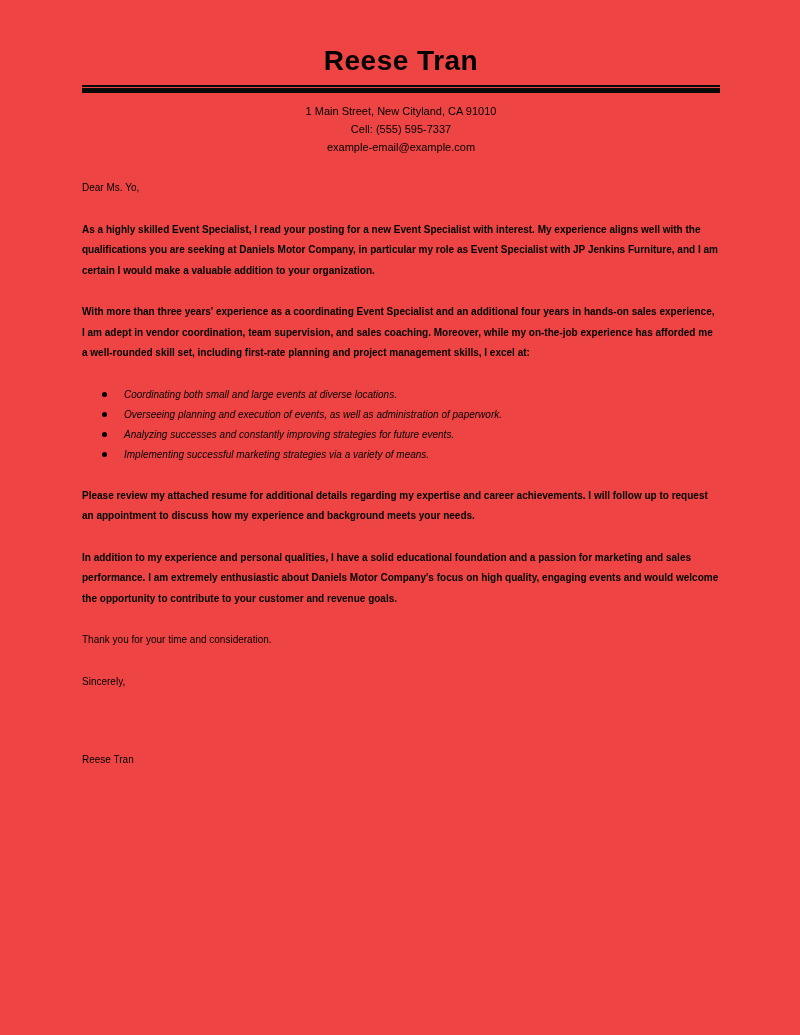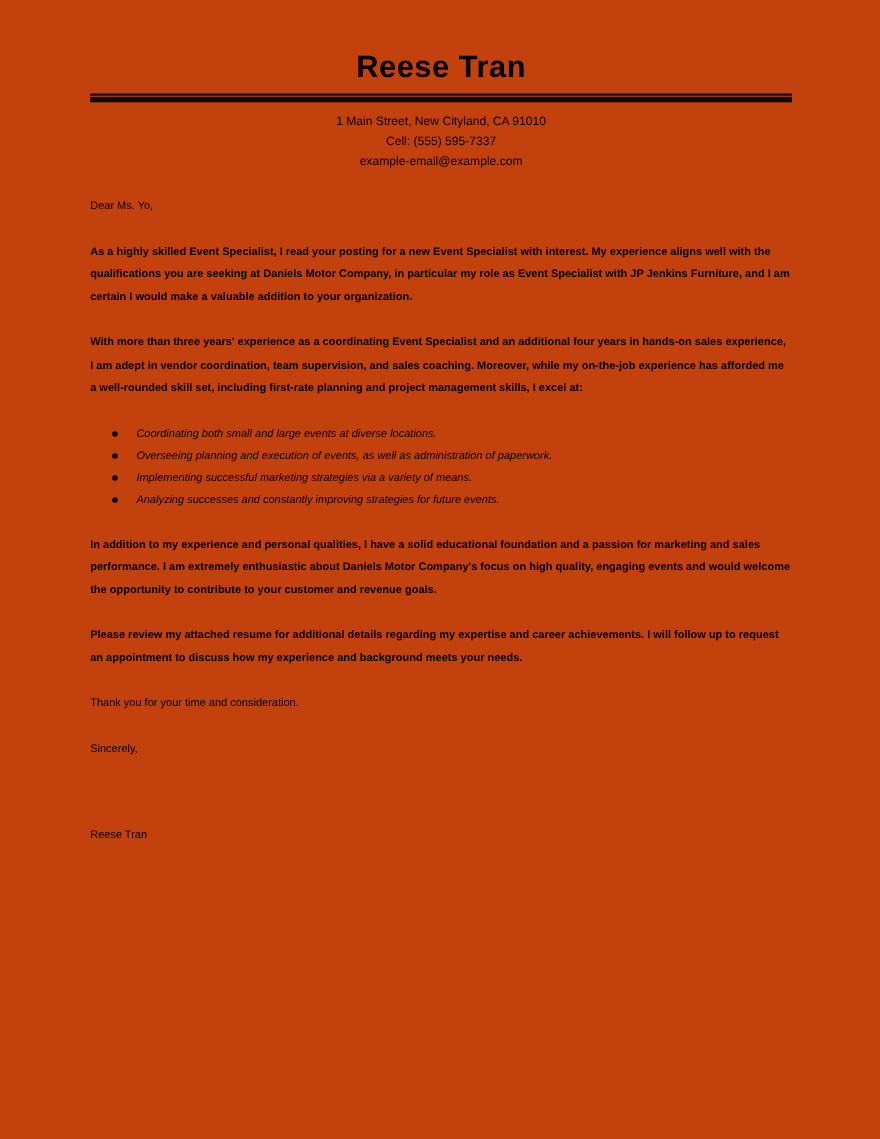--- a/index.html
+++ b/index.html
@@ -8,21 +8,21 @@
     width: 800px;
     height: 1035px;
     font-family: "Liberation Sans", "DejaVu Sans", sans-serif;
     color: #000000;
     margin: 0 auto;
     overflow: hidden;
   }
   .page {
     width: 800px;
     height: 1035px;
-    background: #c2410c;
+    background: #ef4444;
     padding: 45px 80px 0 82px;
   }
   .letter-name {
     text-align: center;
     font-size: 28px;
     font-weight: bold;
     line-height: 32px;
     letter-spacing: 0.5px;
     margin-bottom: 8px;
   }
@@ -95,31 +95,31 @@
       <li>
         <span class="bullet-dot"></span>
         <span>Coordinating both small and large events at diverse locations.</span>
       </li>
       <li>
         <span class="bullet-dot"></span>
         <span>Overseeing planning and execution of events, as well as administration of paperwork.</span>
       </li>
       <li>
         <span class="bullet-dot"></span>
-        <span>Implementing successful marketing strategies via a variety of means.</span>
+        <span>Analyzing successes and constantly improving strategies for future events.</span>
       </li>
       <li>
         <span class="bullet-dot"></span>
-        <span>Analyzing successes and constantly improving strategies for future events.</span>
+        <span>Implementing successful marketing strategies via a variety of means.</span>
       </li>
     </ul>
 
+    <p class="para">Please review my attached resume for additional details regarding my expertise and career achievements. I will follow up to request an appointment to discuss how my experience and background meets your needs.</p>
+
     <p class="para">In addition to my experience and personal qualities, I have a solid educational foundation and a passion for marketing and sales performance. I am extremely enthusiastic about Daniels Motor Company's focus on high quality, engaging events and would welcome the opportunity to contribute to your customer and revenue goals.</p>
-
-    <p class="para">Please review my attached resume for additional details regarding my expertise and career achievements. I will follow up to request an appointment to discuss how my experience and background meets your needs.</p>
 
     <p class="thanks">Thank you for your time and consideration.</p>
 
     <p class="closing">Sincerely,</p>
 
     <p class="signature">Reese Tran</p>
 
   </div>
 </div>
 

